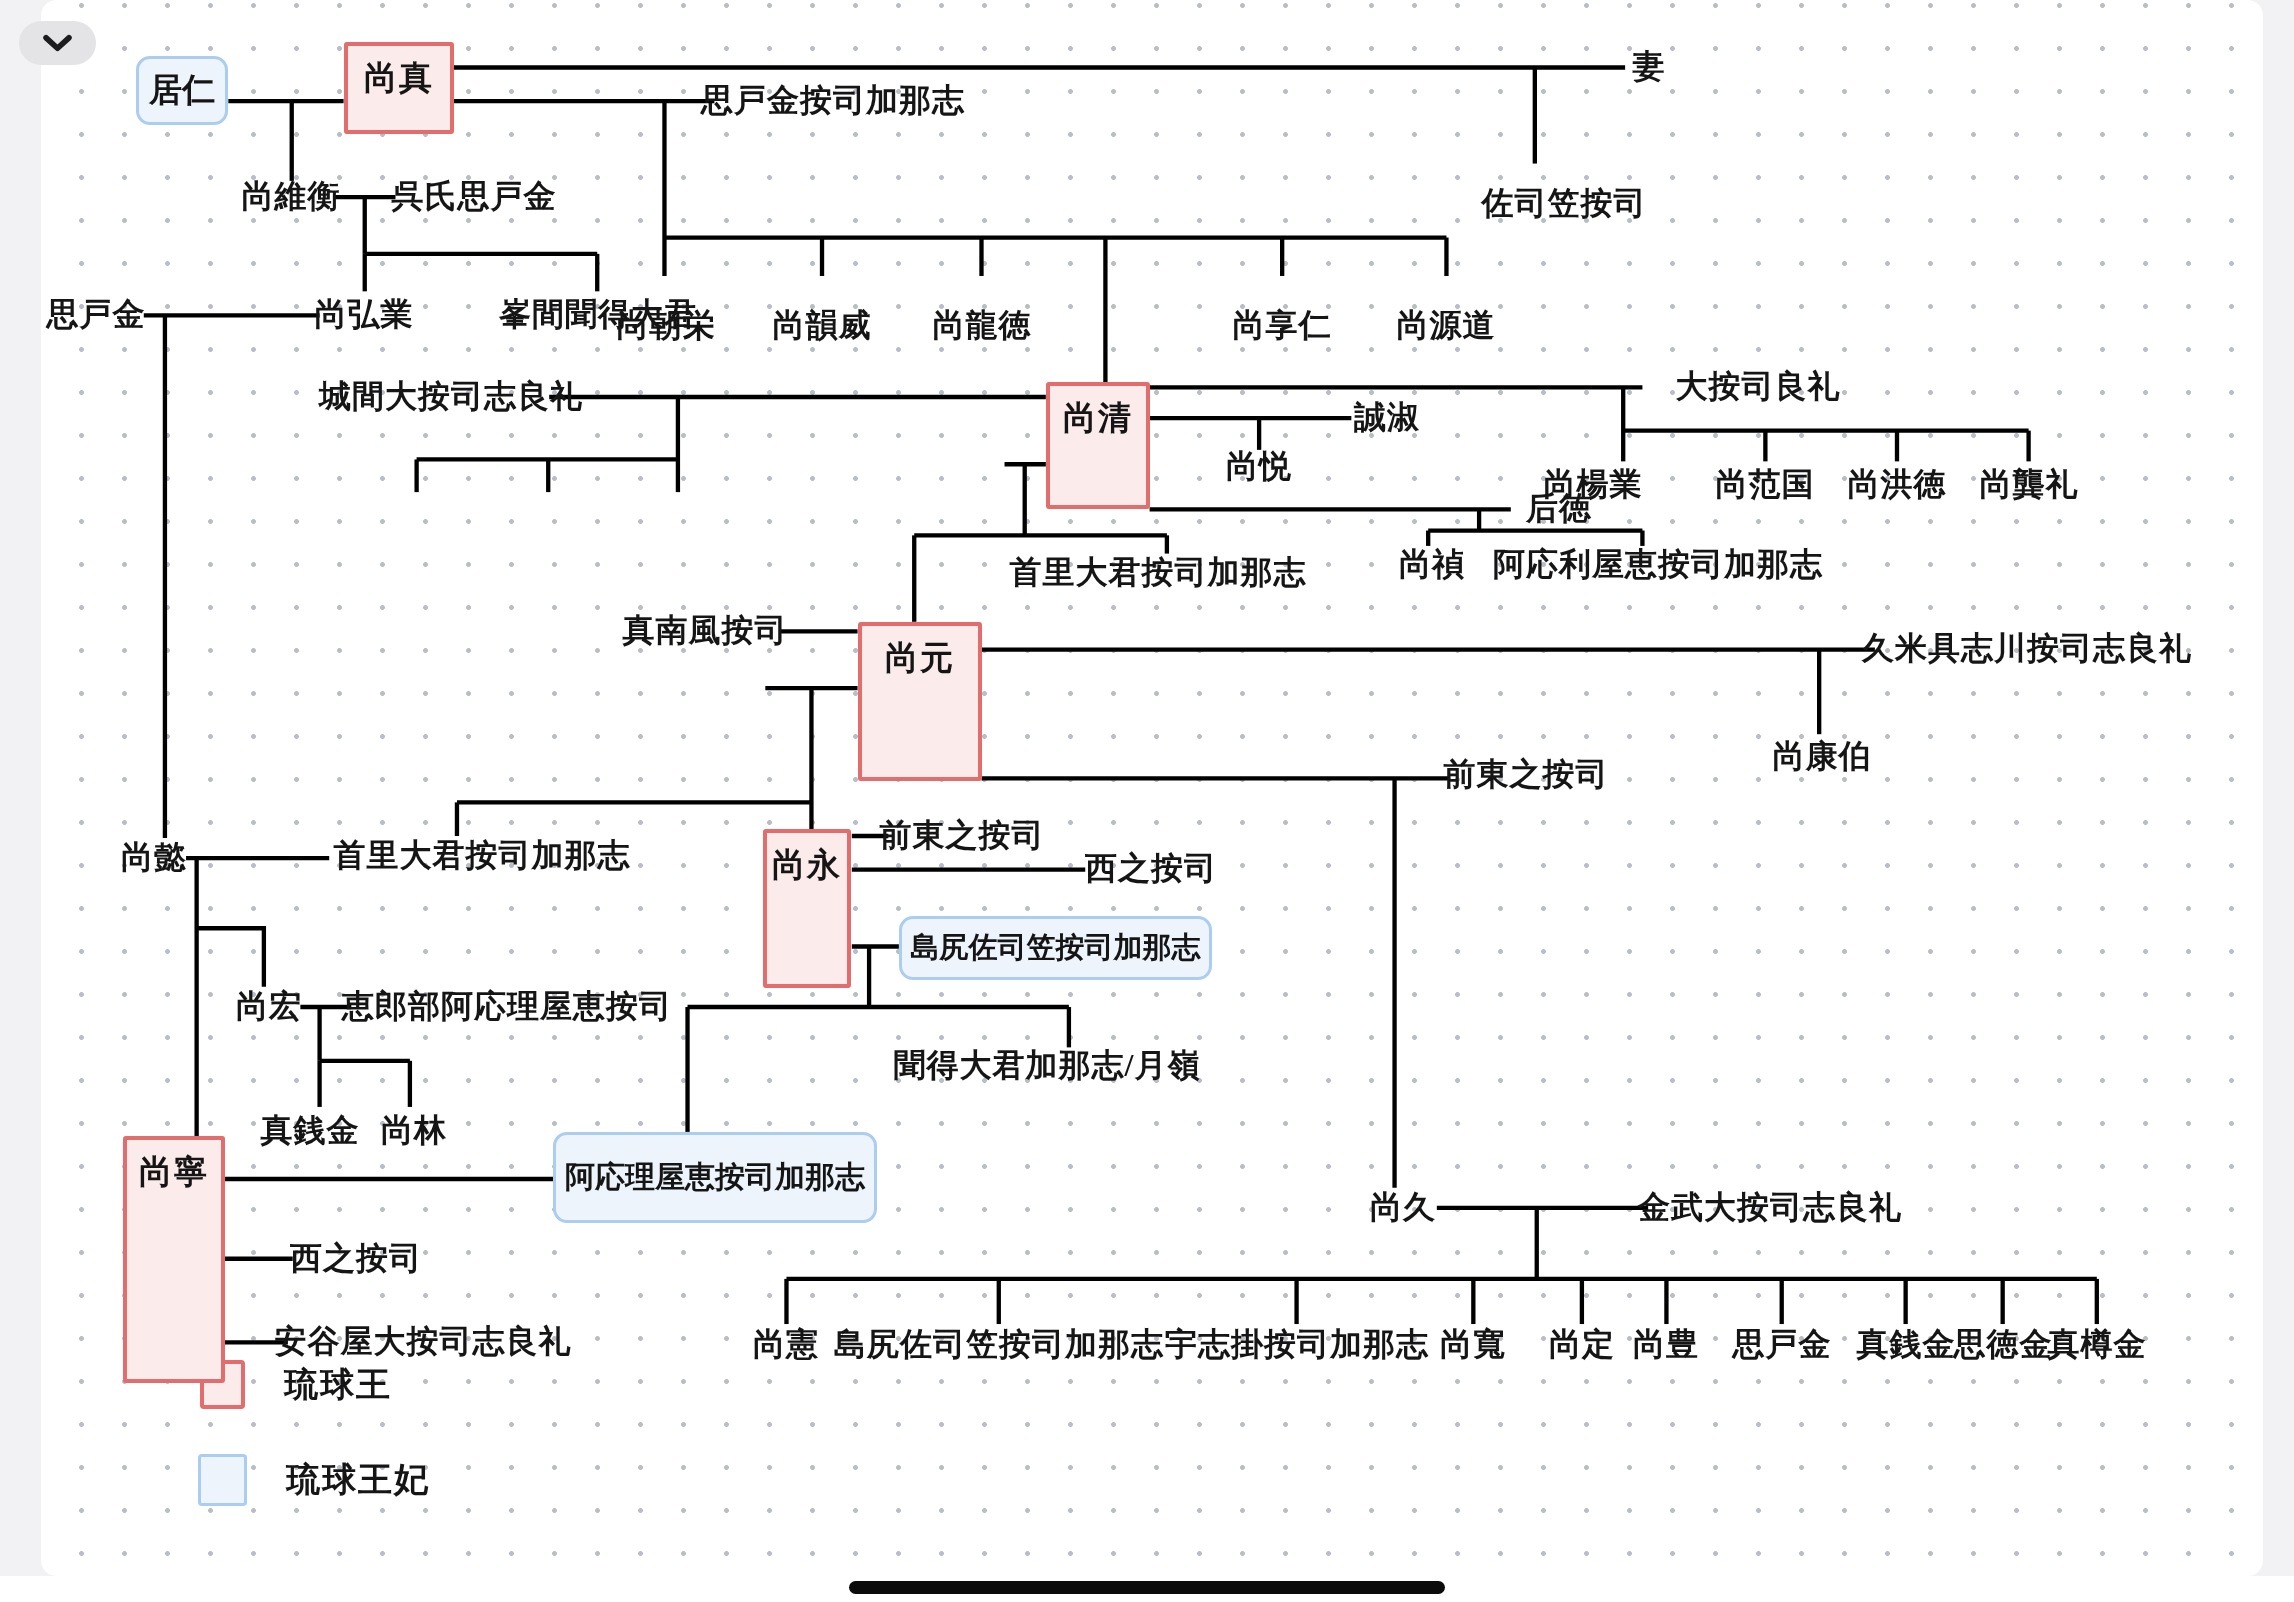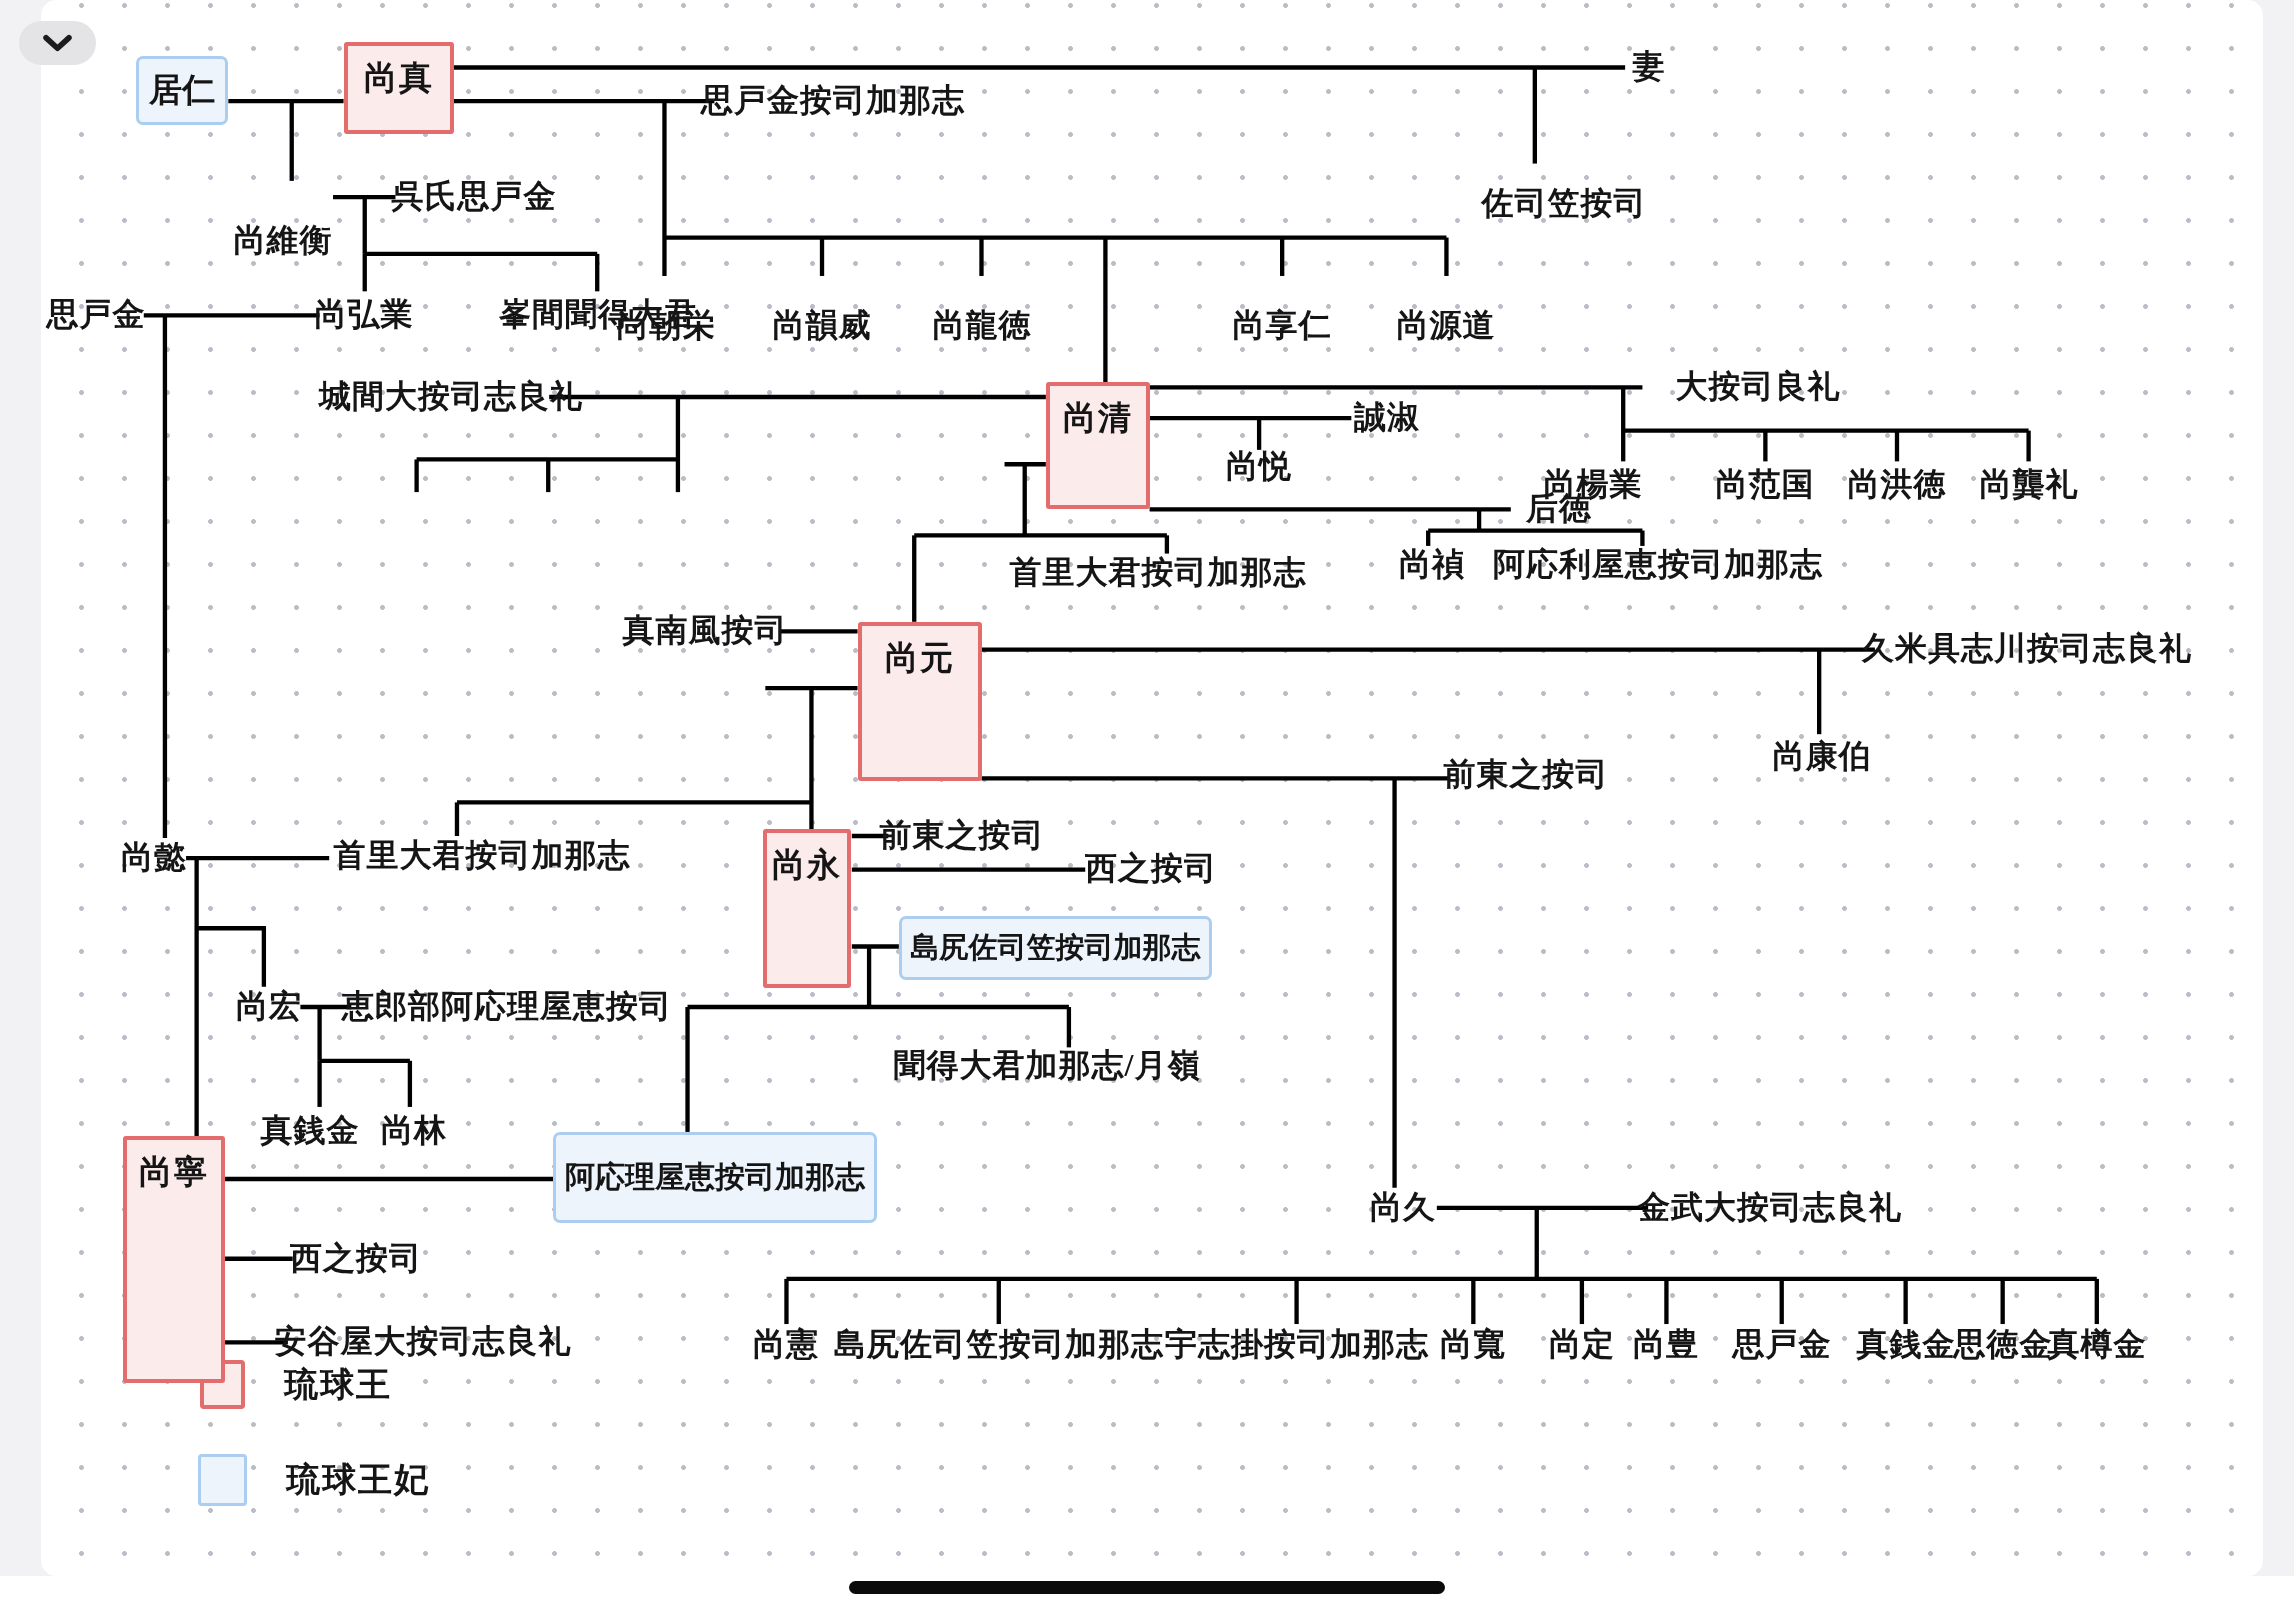--- a/index.html
+++ b/index.html
@@ -20,21 +20,21 @@
   .home-pill{position:absolute;left:849px;top:1581px;width:596px;height:13.4px;border-radius:7.7px;background:#0b0b0c;}
   .collapse-btn{
     position:absolute;left:19px;top:21px;width:77px;height:44px;border-radius:22px;
     background:#e4e4e7;display:flex;align-items:center;justify-content:center;border:none;
   }
   svg.edges{position:absolute;left:0;top:0;pointer-events:none;}
   .node{position:absolute;color:#151515;font-weight:bold;white-space:nowrap;}
   .label{transform:translate(-50%,-50%);font-size:32px;letter-spacing:1px;}
   .king-box,.queen-box{display:flex;justify-content:center;box-sizing:border-box;}
   .king-box{background:#fbebeb;border:4.8px solid #e36c6c;border-radius:2.9px;align-items:flex-start;padding-top:9.6px;font-size:35px;letter-spacing:1.9px;}
-  .queen-box{background:#edf4fb;border:3.8px solid #abcdf0;border-radius:7px;align-items:center;font-size:29px;letter-spacing:0px;}
+  .queen-box{background:#edf4fb;border:3.8px solid #abcdf0;border-radius:14px;align-items:center;font-size:29px;letter-spacing:0px;}
   .legend-row{position:absolute;display:flex;align-items:center;gap:17.3px;}
   .legend-swatch{box-sizing:border-box;}
   .legend-swatch.k{width:45px;height:49px;background:#fbebeb;border:4.8px solid #e36c6c;border-radius:3.8px;}
   .legend-swatch.q{width:49px;height:52px;background:#edf4fb;border:3.8px solid #abcdf0;border-radius:3.8px;}
   .legend-text{font-size:34px;font-weight:bold;color:#151515;letter-spacing:1.9px;margin-left:22px;}
 </style>
 </head>
 <body>
 
 <div class="canvas">
@@ -135,21 +135,21 @@
     <div class="node king-box" style="left: 303px; top: 42px; width: 110px; height: 92px; font-size: 33px;">尚真</div>
     <div class="node king-box" style="left: 1005px; top: 382px; width: 104px; height: 127px; font-size: 33px;">尚清</div>
     <div class="node king-box" style="left: 817px; top: 622px; width: 124px; height: 159px; font-size: 33px;">尚元</div>
     <div class="node king-box" style="left: 722px; top: 829px; width: 88px; height: 159px; font-size: 33px;">尚永</div>
     <div class="node queen-box" style="left: 858px; top: 916px; width: 313px; height: 64px; font-size: 29px;">島尻佐司笠按司加那志</div>
     <div class="node king-box" style="left: 82px; top: 1136px; width: 102px; height: 247px; font-size: 33px;">尚寧</div>
     <div class="node queen-box" style="left: 512px; top: 1132px; width: 324px; height: 91px; font-size: 30px;">阿応理屋恵按司加那志</div>
     <div class="node label" style="left: 1608px; top: 67px;">妻</div>
     <div class="node label" style="left: 792px; top: 101px;">思戸金按司加那志</div>
     <div class="node label" style="left: 1523px; top: 204px;">佐司笠按司</div>
-    <div class="node label" style="left: 242px; top: 197px; margin-top: 44px;">尚維衡</div>
+    <div class="node label" style="left: 250px; top: 197px;">尚維衡</div>
     <div class="node label" style="left: 433px; top: 197px;">呉氏思戸金</div>
     <div class="node label" style="left: 625px; top: 326px;">尚朝栄</div>
     <div class="node label" style="left: 781px; top: 326px;">尚韻威</div>
     <div class="node label" style="left: 941px; top: 326px;">尚龍徳</div>
     <div class="node label" style="left: 1241px; top: 326px;">尚享仁</div>
     <div class="node label" style="left: 1405px; top: 326px;">尚源道</div>
     <div class="node label" style="left: 55px; top: 315px;">思戸金</div>
     <div class="node label" style="left: 323px; top: 315px;">尚弘業</div>
     <div class="node label" style="left: 557px; top: 315px;">峯間聞得大君</div>
     <div class="node label" style="left: 410px; top: 397px;">城間大按司志良礼</div>

